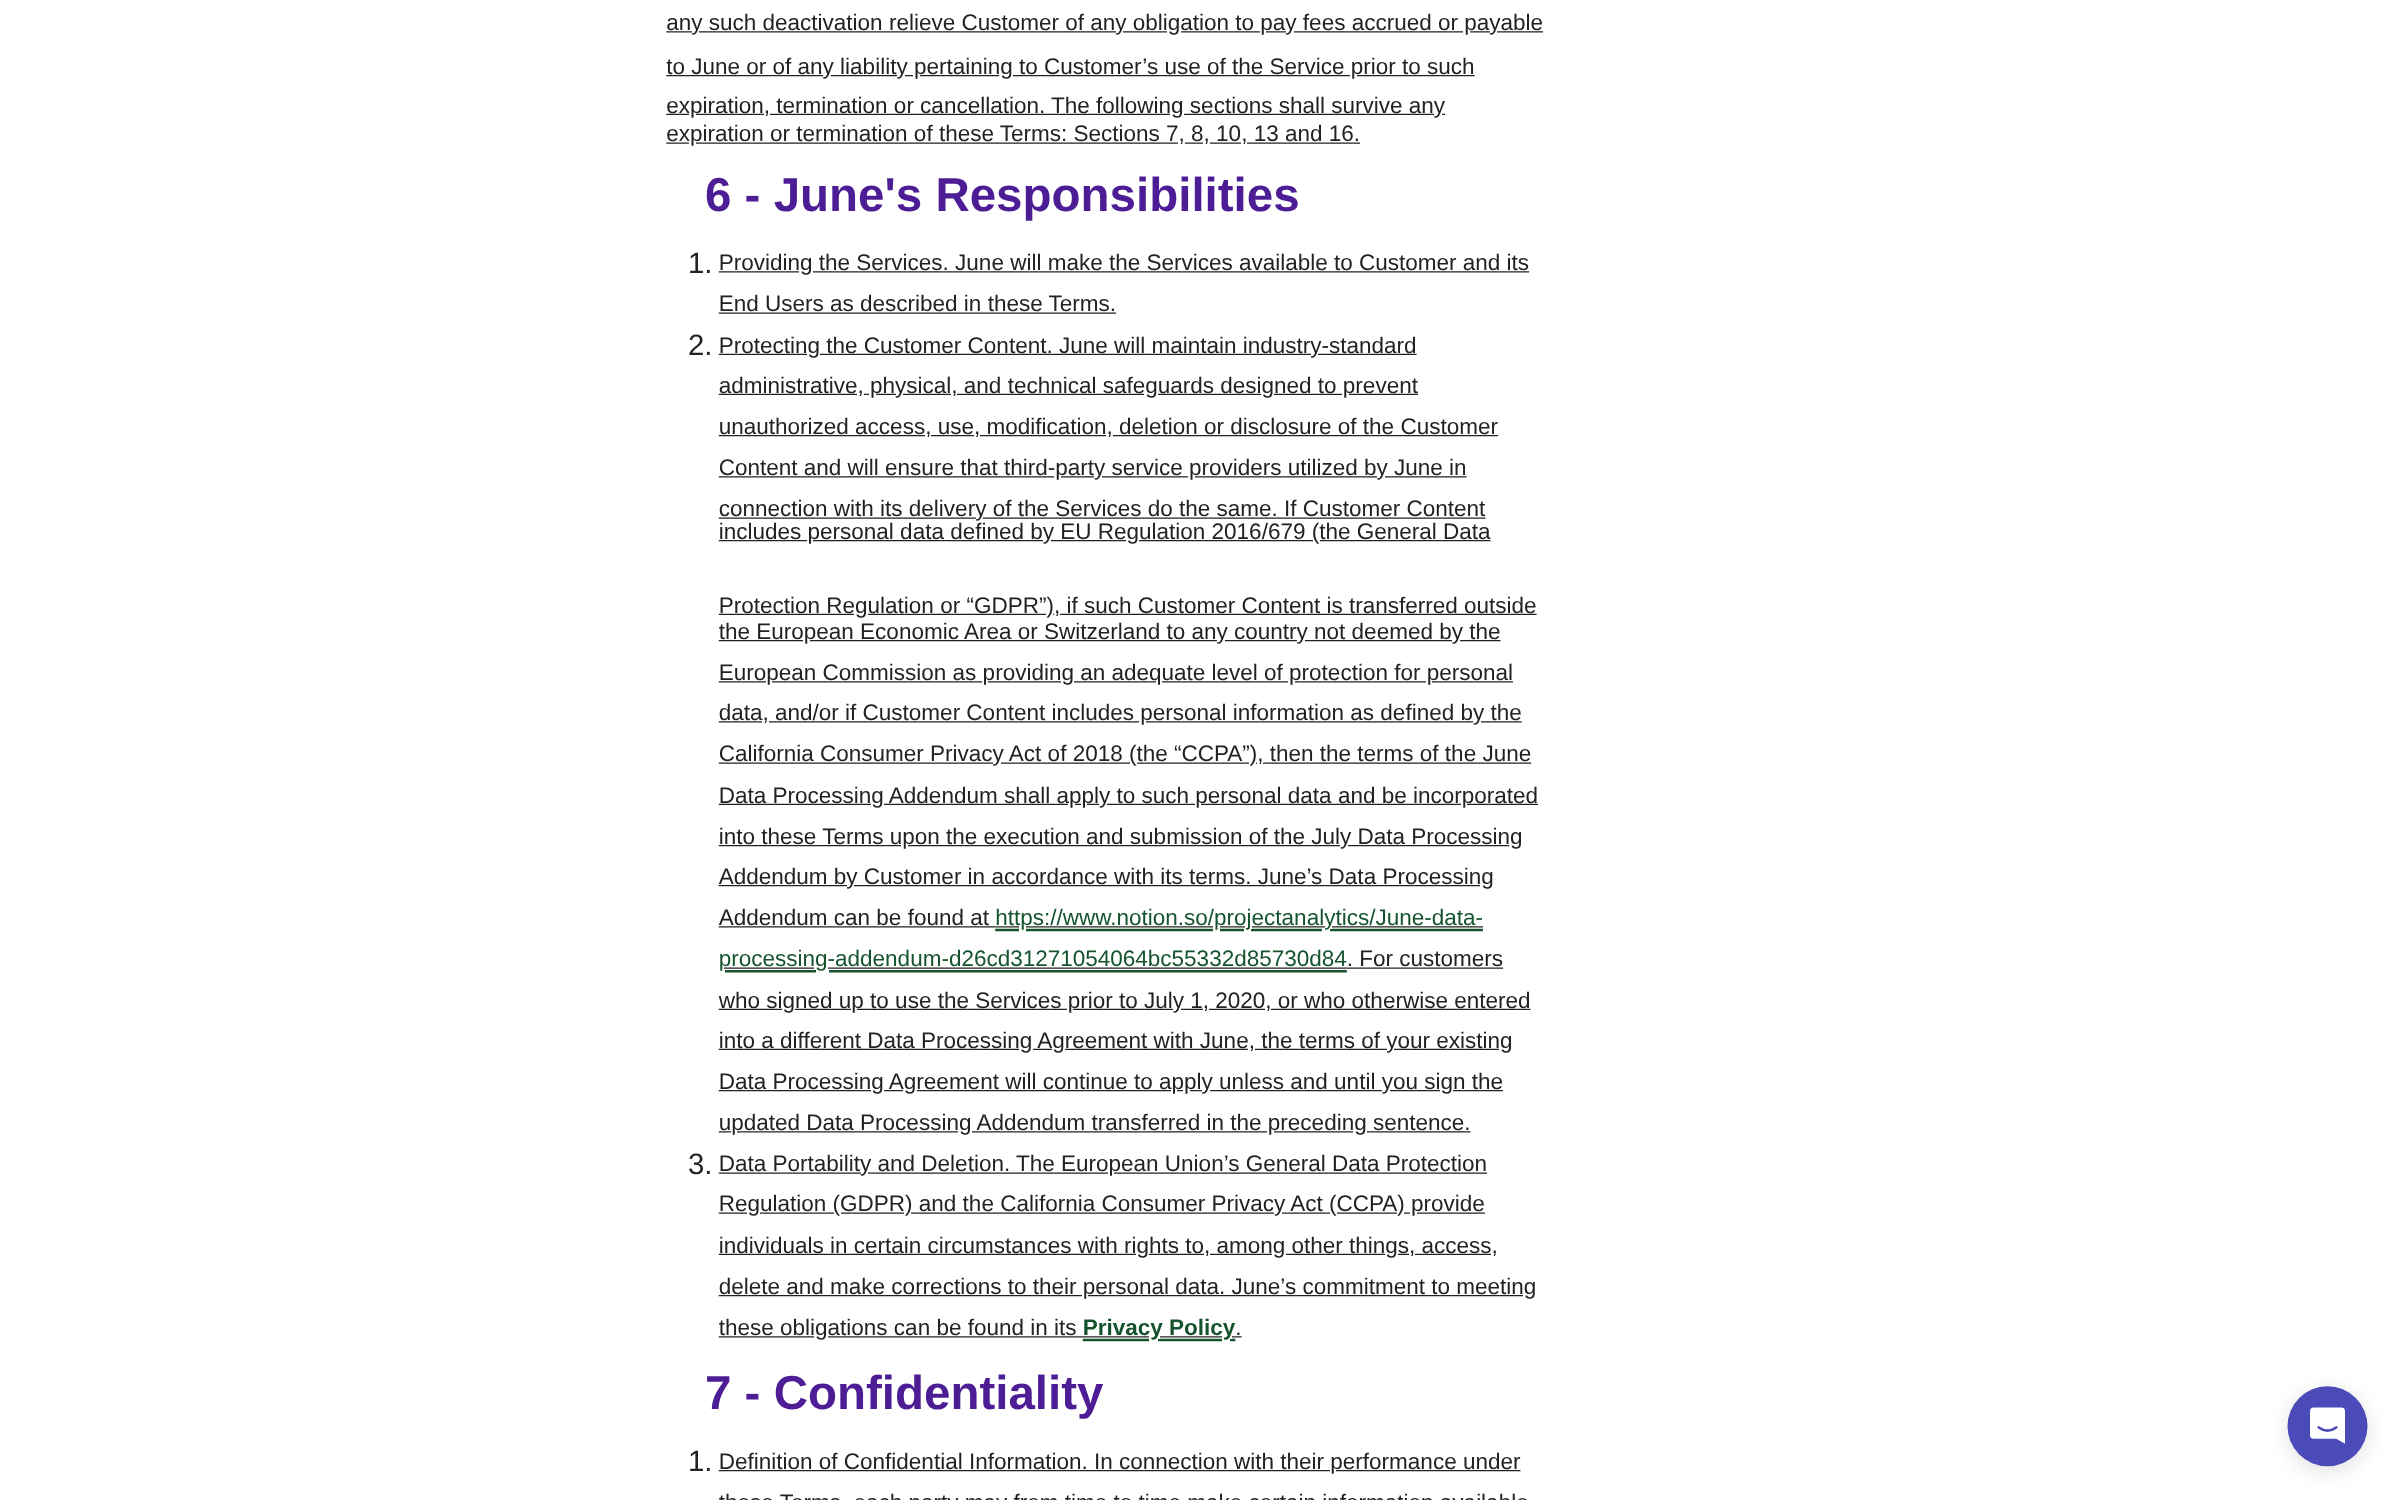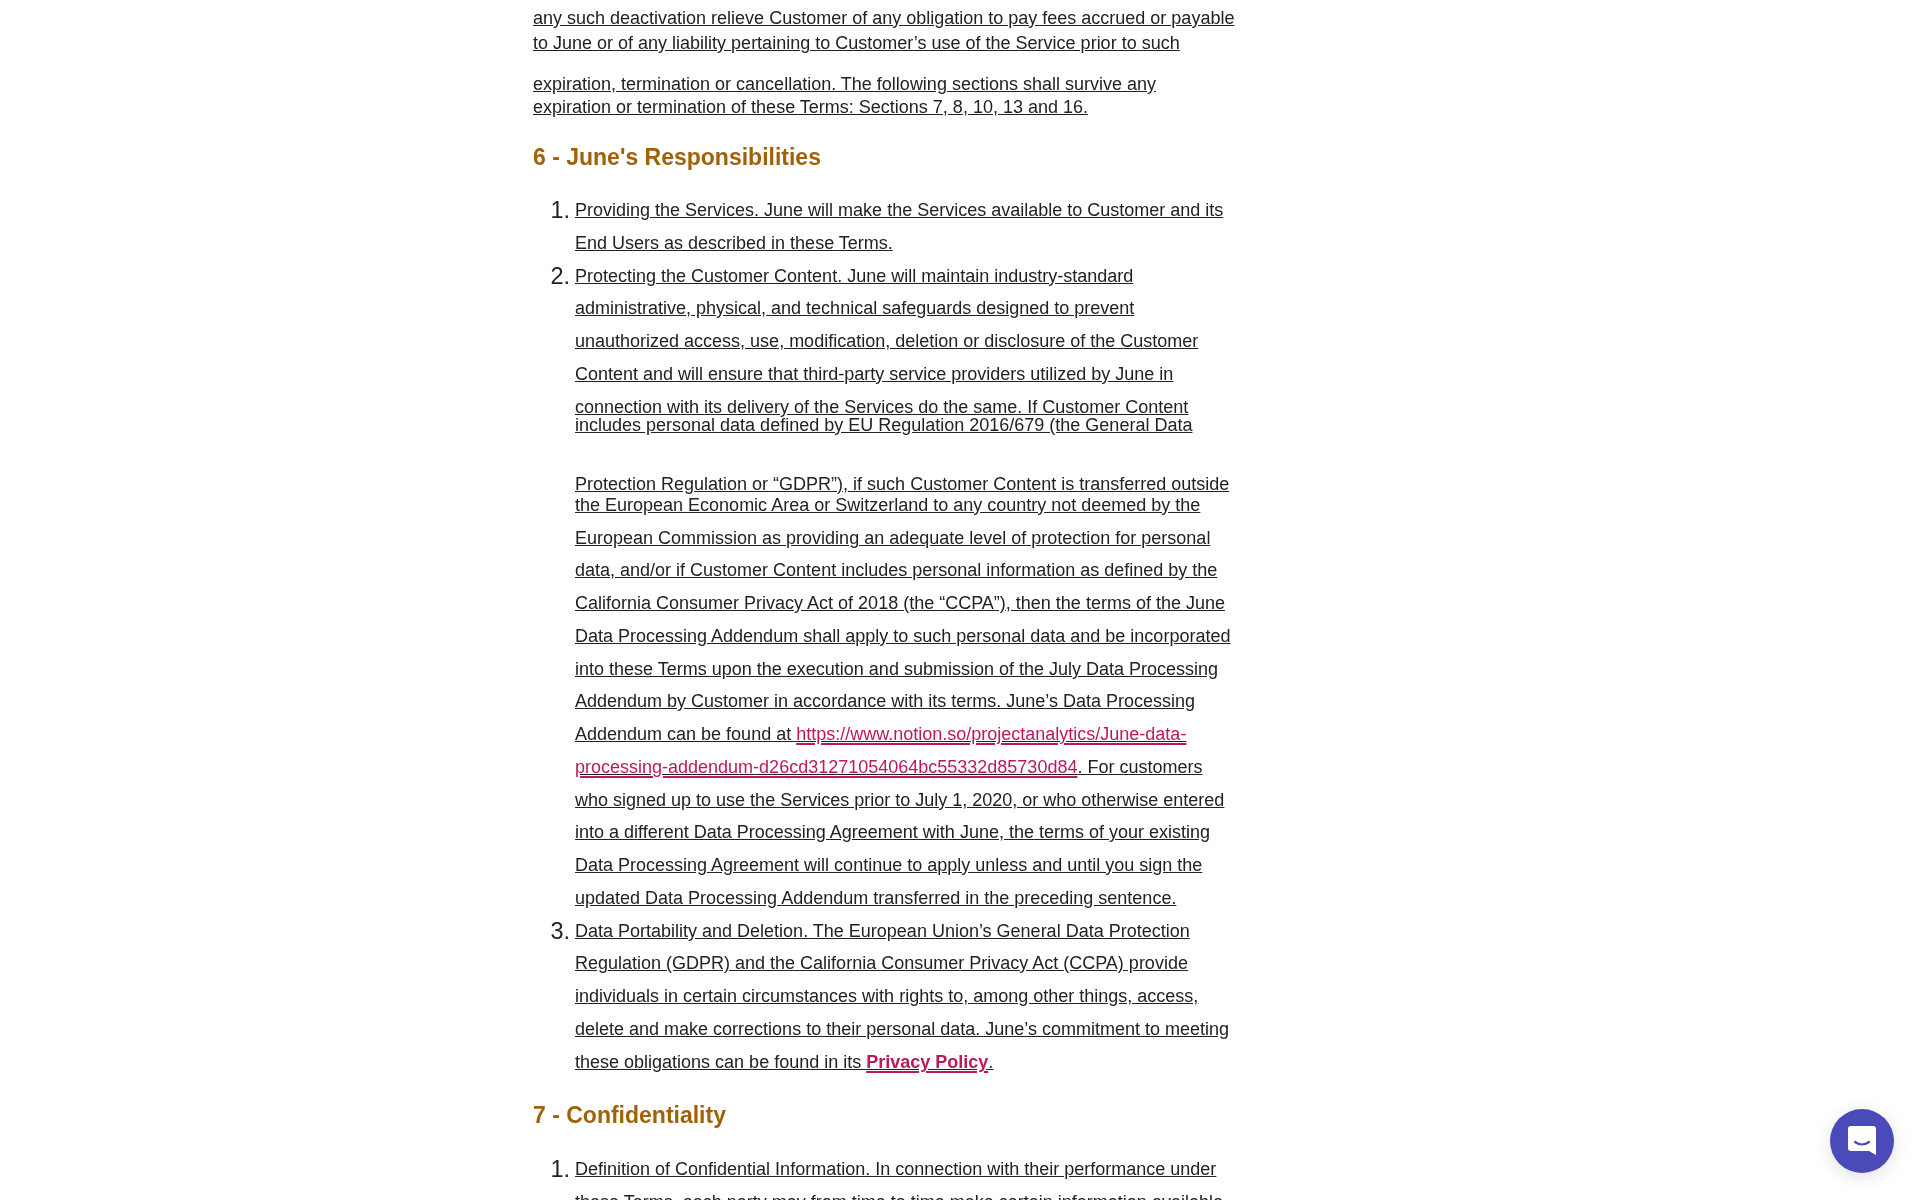--- a/index.html
+++ b/index.html
@@ -14,40 +14,40 @@
     position: absolute; white-space: nowrap;
     font-size: 18px; line-height: 32.75px; height: 32.75px;
     color: #222;
     text-decoration: underline;
   }
   .para-line { left: 533px; }
   .item-line { left: 575px; }
   .num { position: absolute; width: 40px; text-align: right; left: 530px;
          font-size: 23.5px; line-height: 32.75px; color: #222; }
   .heading {
-    position: absolute; left: 533px; white-space: nowrap;
-    font-size: 23px; font-weight: bold; line-height: 40px; color: #a16207;
+    position: absolute; left: 564px; white-space: nowrap;
+    font-size: 38px; font-weight: bold; line-height: 40px; color: #4c1d95;
   }
-  a.link { color: #be185d; text-decoration: underline; text-decoration-thickness: 1.5px; text-underline-offset: 3px; }
+  a.link { color: #14532d; text-decoration: underline; text-decoration-thickness: 1.5px; text-underline-offset: 3px; }
   a.link.bold { font-weight: bold; }
   .chat-btn {
     position: absolute; left: 1830px; top: 1109px; width: 64px; height: 64px;
     border-radius: 50%; background: #4b4ab9;
     box-shadow: 0 4px 18px rgba(0,0,0,0.12);
     display: flex; align-items: center; justify-content: center; cursor: pointer;
   }
 </style>
 </head>
 <body>
 
 <div class="page">
 
   <div>
     <div class="line para-line" style="top:2px">any such deactivation relieve Customer of any obligation to pay fees accrued or payable</div>
-    <div class="line para-line" style="top:27px">to June or of any liability pertaining to Customer’s use of the Service prior to such</div>
+    <div class="line para-line" style="top:37px">to June or of any liability pertaining to Customer’s use of the Service prior to such</div>
     <div class="line para-line" style="top:68px">expiration, termination or cancellation. The following sections shall survive any</div>
     <div class="line para-line" style="top:91px">expiration or termination of these Terms: Sections 7, 8, 10, 13 and 16.</div>
   </div>
 
   <div class="heading" style="top:137px">6 - June's Responsibilities</div>
 
   <div>
     <div class="num" style="top:194px">1.</div>
     <div class="line item-line" style="top:194px">Providing the Services. June will make the Services available to Customer and its</div>
     <div class="line item-line" style="top:227px">End Users as described in these Terms.</div>

